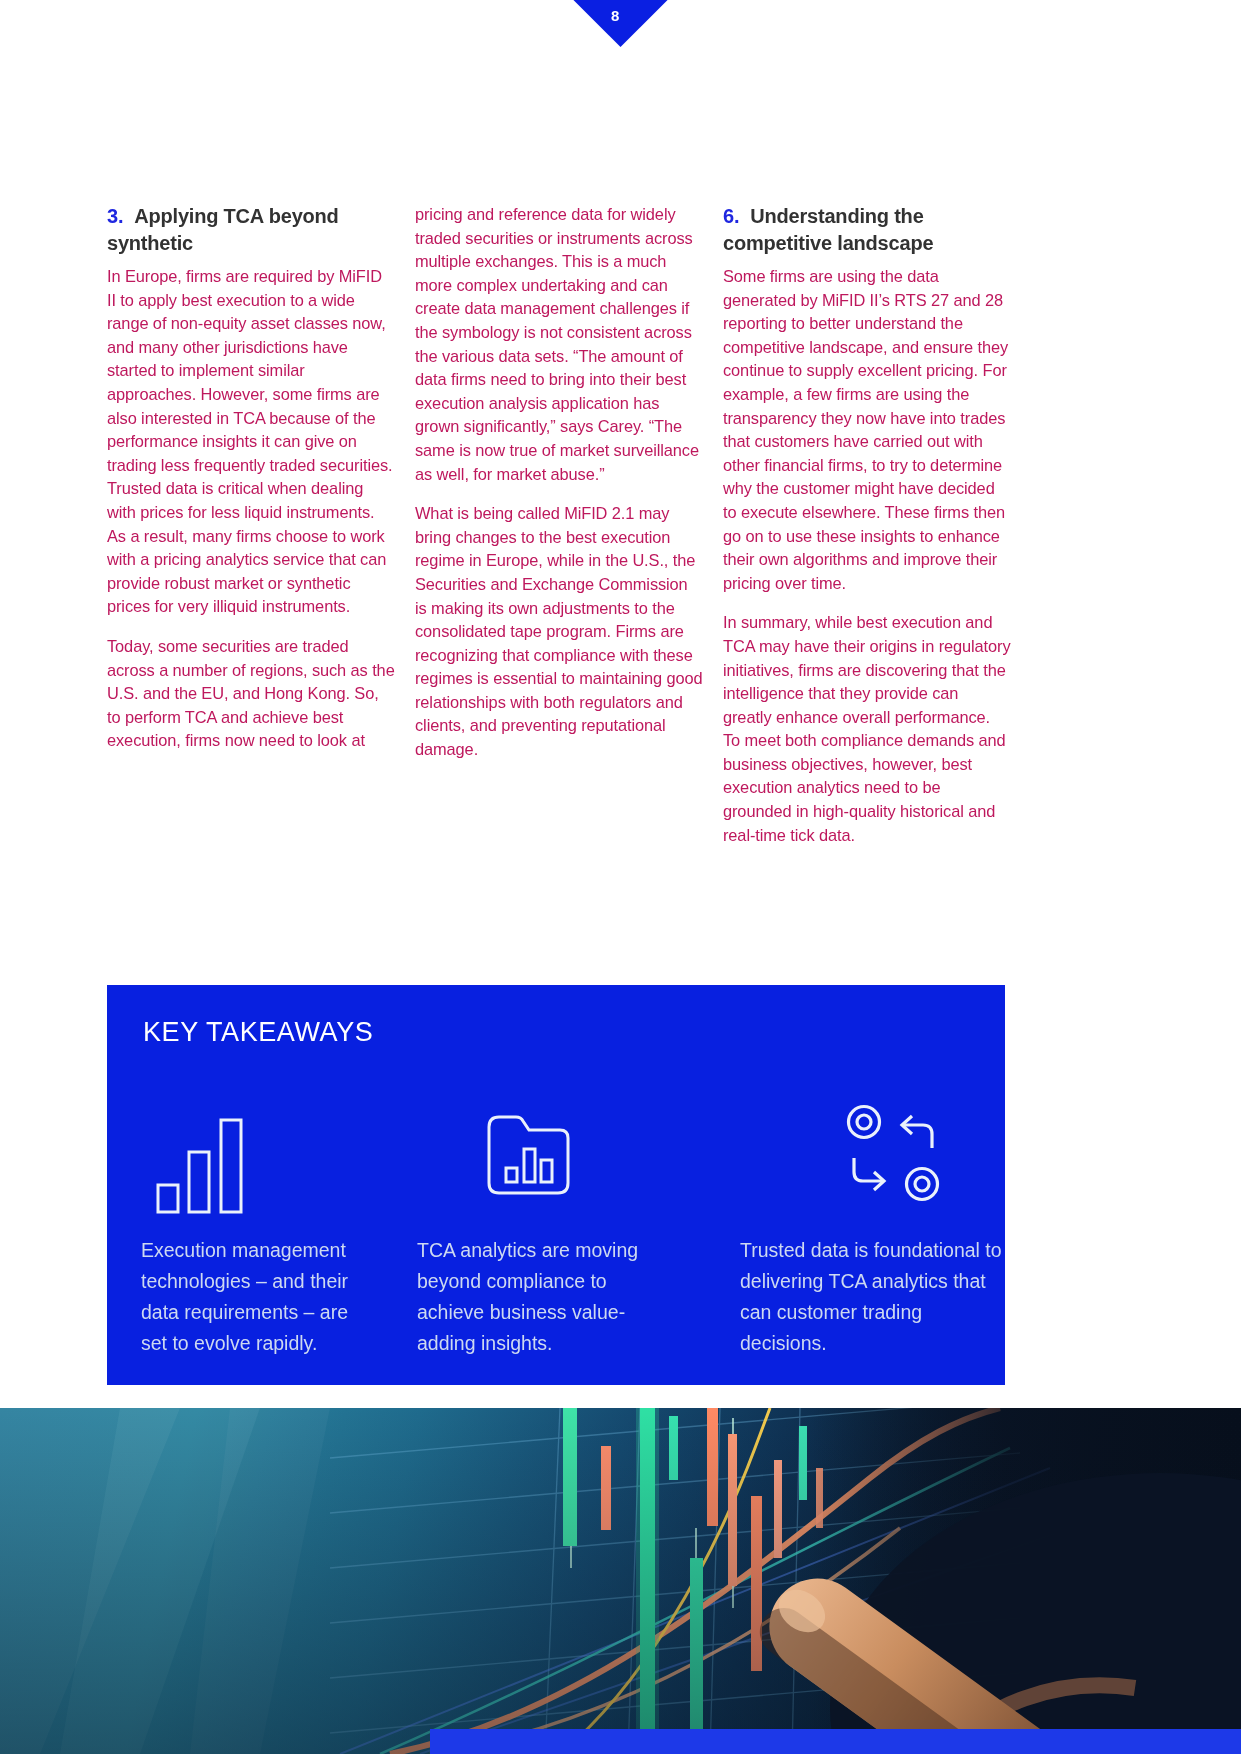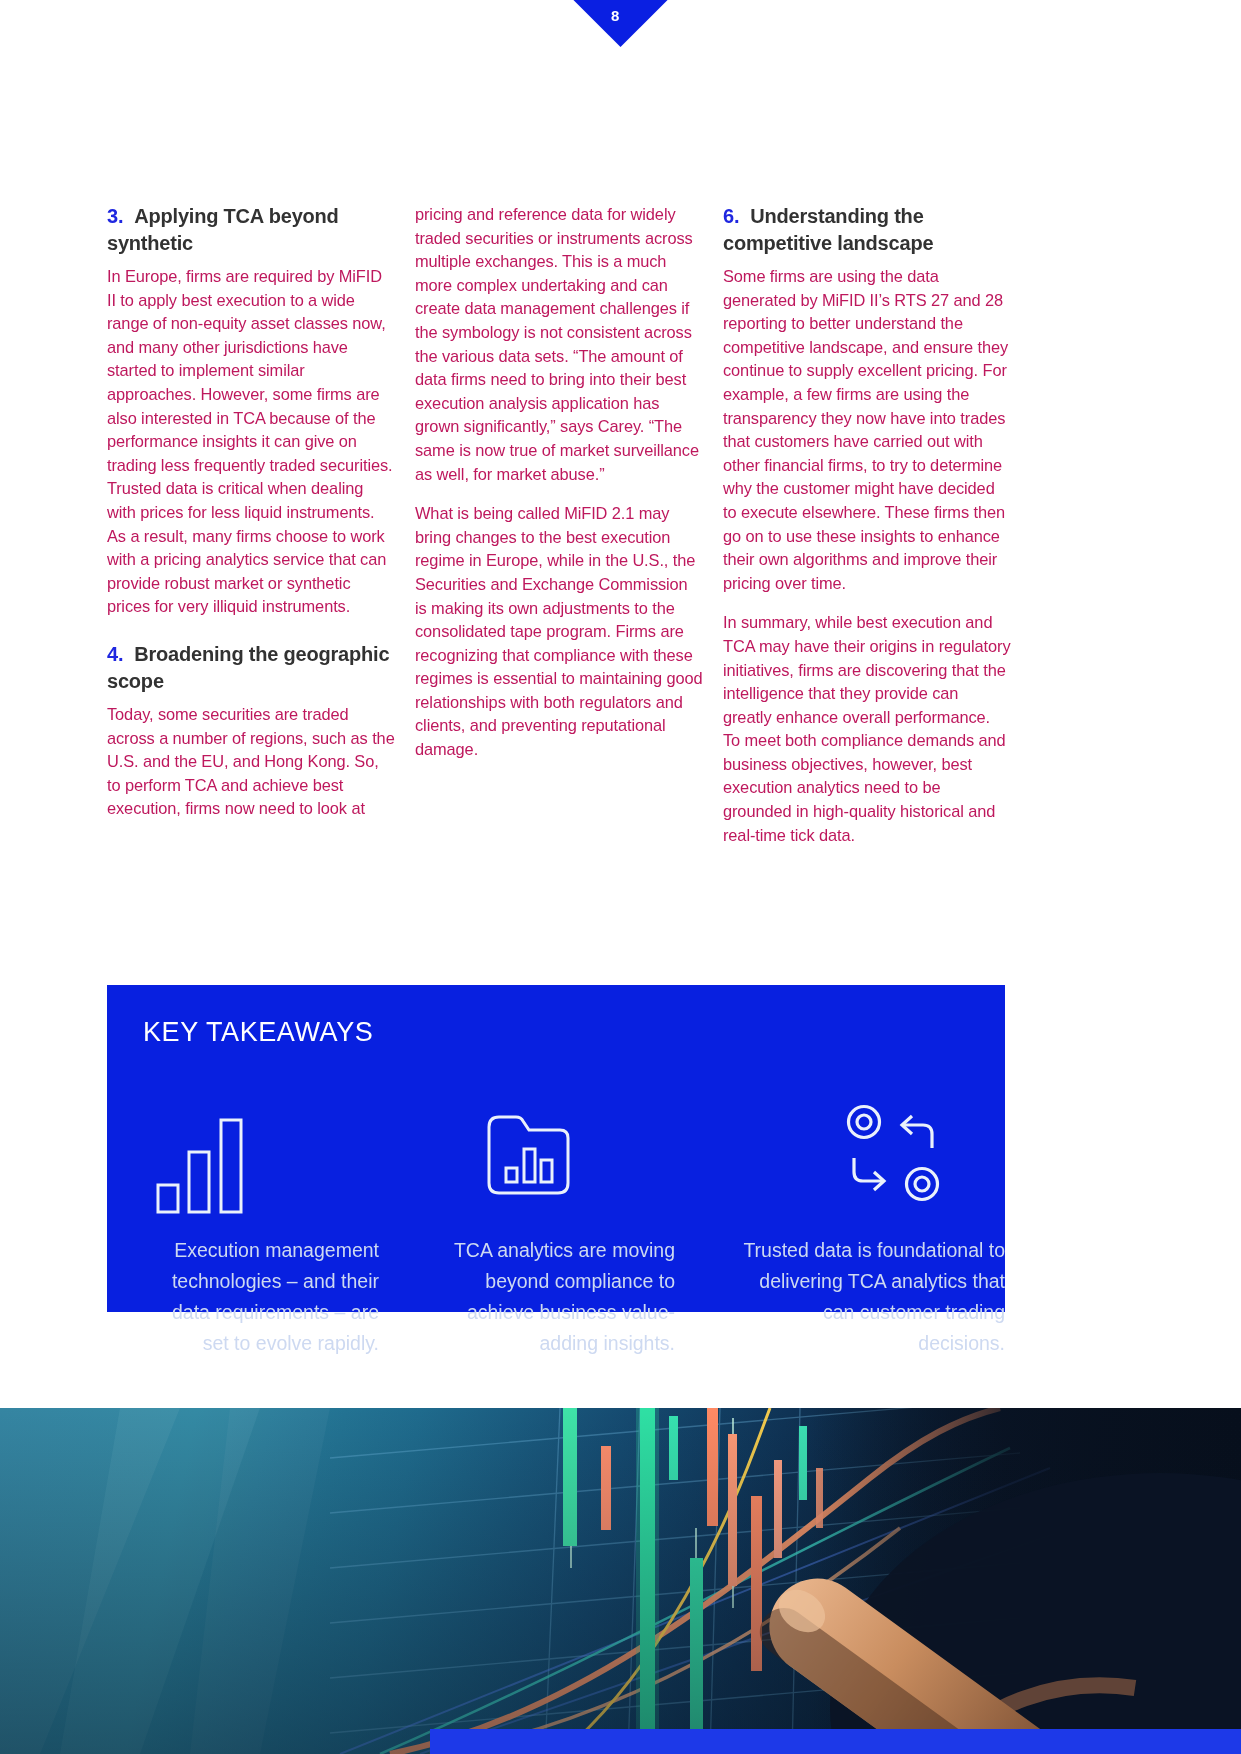--- a/index.html
+++ b/index.html
@@ -26,31 +26,31 @@
     font-weight:700;letter-spacing:-0.2px;
   }
   .col h3.first{margin-top:0;}
   .col h3 .num{color:#1f27e0;margin-right:11px;}
   .col p{
     font-size:16.4px;line-height:23.6px;margin:0 0 16px;color:#be185d;
     letter-spacing:-0.1px;
   }
   
   .takeaways{
-    position:absolute;left:107px;top:985px;width:898px;height:327px;
+    position:absolute;left:107px;top:985px;width:898px;height:400px;
     background:#0820e0;color:#ffffff;
   }
   .tk-title{
     position:absolute;left:36px;top:32px;font-size:27px;font-weight:500;
     letter-spacing:0.6px;color:#ffffff;
   }
   .tk-icon{position:absolute;}
   .tk-icon svg{display:block;}
   .tk-text{
-    position:absolute;top:250px;color:#cdd9f1;font-size:19.5px;line-height:31px;text-align:right;
+    position:absolute;top:250px;color:#cdd9f1;font-size:19.5px;line-height:31px;
   }
   .tk-text-1{left:34px;width:238px;}
   .tk-text-2{left:310px;width:258px;}
   .tk-text-3{left:633px;width:265px;}
   .tk-icon-1{left:48px;top:133px;}
   .tk-icon-2{left:376px;top:126px;}
   .tk-icon-3{left:736px;top:118px;}
   
   .photo{
     position:absolute;left:0;top:1408px;width:1241px;height:346px;overflow:hidden;
@@ -65,21 +65,20 @@
 </style>
 </head>
 <body>
 
 <div class="diamond"></div>
 <div class="page-num">8</div>
 
 <div class="col col-1">
   <h3 class="first"><span class="num">3.</span><span>Applying TCA beyond synthetic</span></h3>
   <p>In Europe, firms are required by MiFID II to apply best execution to a wide range of non-equity asset classes now, and many other jurisdictions have started to implement similar approaches. However, some firms are also interested in TCA because of the performance insights it can give on trading less frequently traded securities. Trusted data is critical when dealing with prices for less liquid instruments. As a result, many firms choose to work with a pricing analytics service that can provide robust market or synthetic prices for very illiquid instruments.</p>
-  <h3><span class="num">4.</span><span>Broadening the geographic scope</span></h3>
   <p>Today, some securities are traded across a number of regions, such as the U.S. and the EU, and Hong Kong. So, to perform TCA and achieve best execution, firms now need to look at</p>
 </div>
 
 <div class="col col-2">
   <p>pricing and reference data for widely traded securities or instruments across multiple exchanges. This is a much more complex undertaking and can create data management challenges if the symbology is not consistent across the various data sets. “The amount of data firms need to bring into their best execution analysis application has grown significantly,” says Carey. “The same is now true of market surveillance as well, for market abuse.”</p>
   <p>What is being called MiFID 2.1 may bring changes to the best execution regime in Europe, while in the U.S., the Securities and Exchange Commission is making its own adjustments to the consolidated tape program. Firms are recognizing that compliance with these regimes is essential to maintaining good relationships with both regulators and clients, and preventing reputational damage.</p>
 </div>
 
 <div class="col col-3">
   <h3 class="first"><span class="num">6.</span><span>Understanding the competitive landscape</span></h3>

